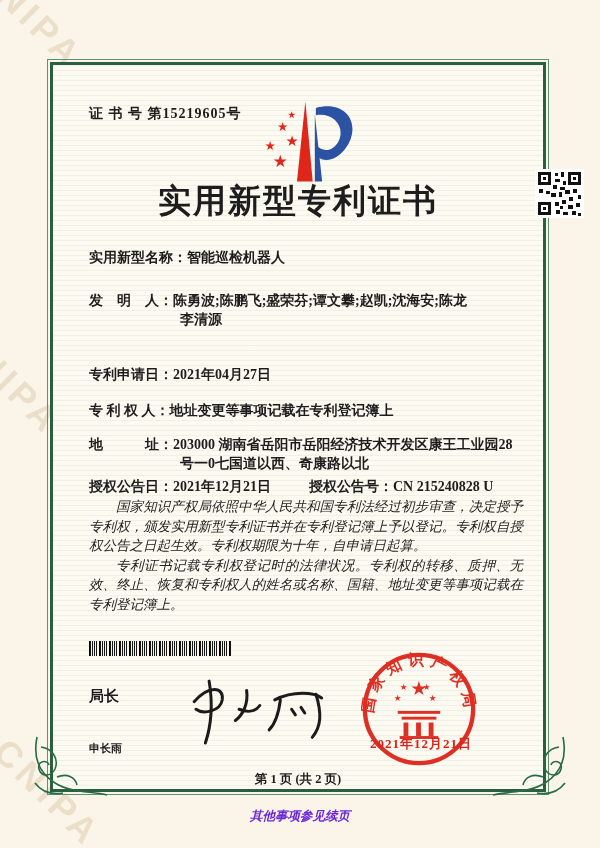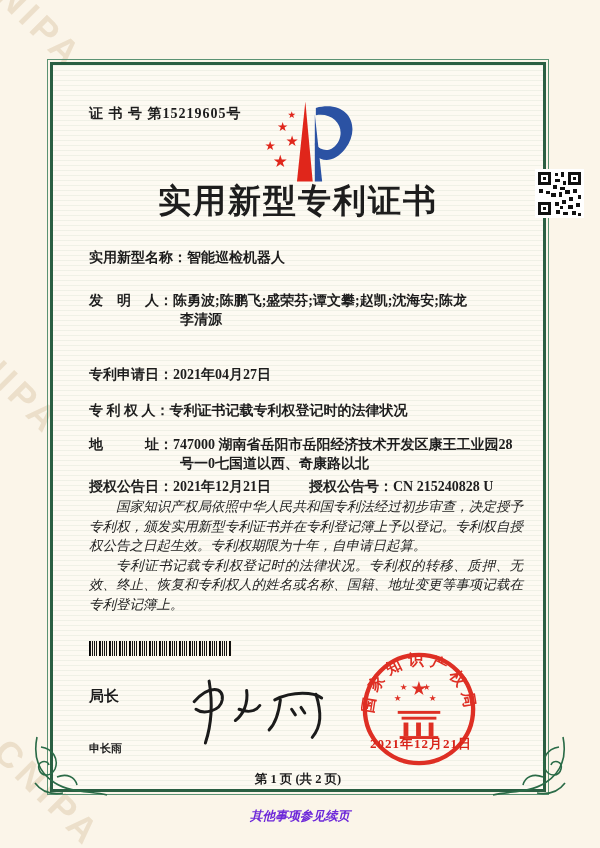--- a/index.html
+++ b/index.html
@@ -134,25 +134,25 @@
       <span class="lbl">发　明　人：</span><span class="val">陈勇波;陈鹏飞;盛荣芬;谭文攀;赵凯;沈海安;陈龙</span>
     </div>
     <div class="abs val2" style="top:246px;">李清源</div>
 
 
     <div class="abs field" style="top:300px;">
       <span class="lbl">专利申请日：</span><span class="val">2021年04月27日</span>
     </div>
 
     <div class="abs field" style="top:336px;">
-      <span class="lbl">专 利 权 人：</span><span class="val">专利证书记载专利权登记时的法律状况</span>
+      <span class="lbl">专 利 权 人：</span><span class="val">地址变更等事项记载在专利登记簿上</span>
     </div>
 
     <div class="abs field" style="top:370px;">
-      <span class="lbl">地　　　址：</span><span class="val">747000 湖南省岳阳市岳阳经济技术开发区康王工业园28</span>
+      <span class="lbl">地　　　址：</span><span class="val">203000 湖南省岳阳市岳阳经济技术开发区康王工业园28</span>
     </div>
     <div class="abs val2" style="top:390px;">号一0七国道以西、奇康路以北</div>
 
     <div class="abs field" style="top:412px;">
       <span class="lbl">授权公告日：</span><span class="val">2021年12月21日</span>
     </div>
     <div class="abs field" style="left:256px; top:412px;">
       <span class="lbl">授权公告号：</span><span class="val">CN 215240828 U</span>
     </div>
 

